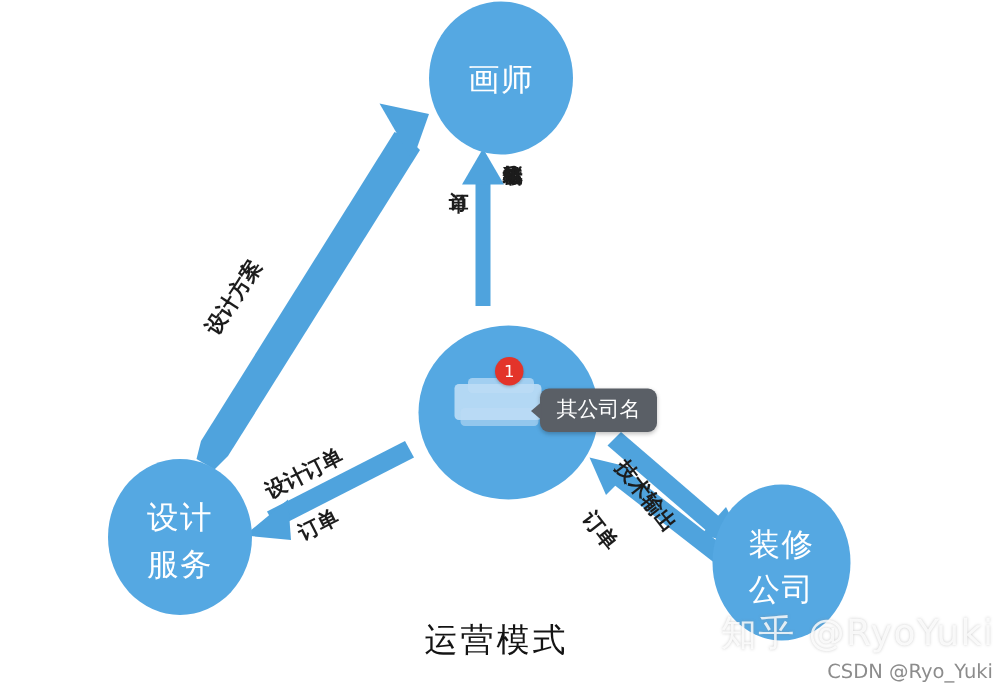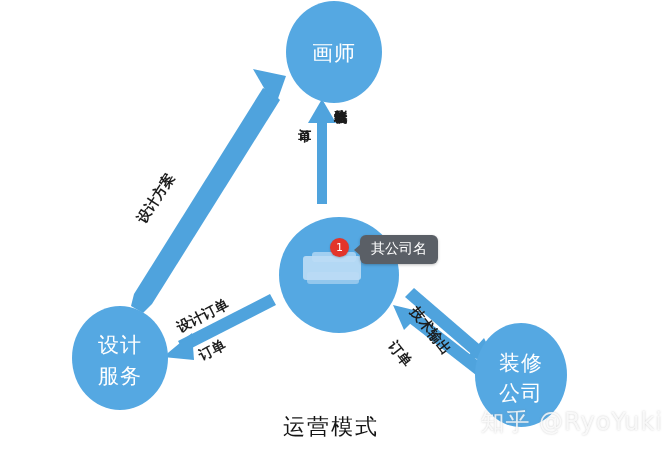--- a/index.html
+++ b/index.html
@@ -63,20 +63,21 @@
   }
   
   #tooltip {
     position: absolute;
     display: flex;
     align-items: center;
     background: #5a5f66;
     border-radius: 6px;
     padding: 5px 11px 6px 11px;
     box-shadow: 0 1px 3px rgba(0,0,0,0.25);
+    margin-top: 24px;
   }
   #tooltip .tip-text {
     color: #ffffff;
     font-family: "DejaVu Sans", "Liberation Sans", sans-serif;
     font-size: 14px;
     white-space: nowrap;
   }
   #tooltip .tip-notch {
     position: absolute;
     left: -6px;
@@ -207,14 +208,15 @@
   <div class="mosaic" style="left:307px; top:272px; width:52px; height:12px; opacity:0.6;"></div>
 
   <div id="badge" style="left:330px; top:238px;">1</div>
 
   <div id="tooltip" style="left:360px; top:235px;">
     <span class="tip-notch"></span>
     <span class="tip-text">其公司名</span>
   </div>
 
   <div id="wm-zhihu">知乎 @RyoYuki</div>
+  <div id="wm-csdn">CSDN @Ryo_Yuki</div>
 
 </div>
 
 </body></html>

